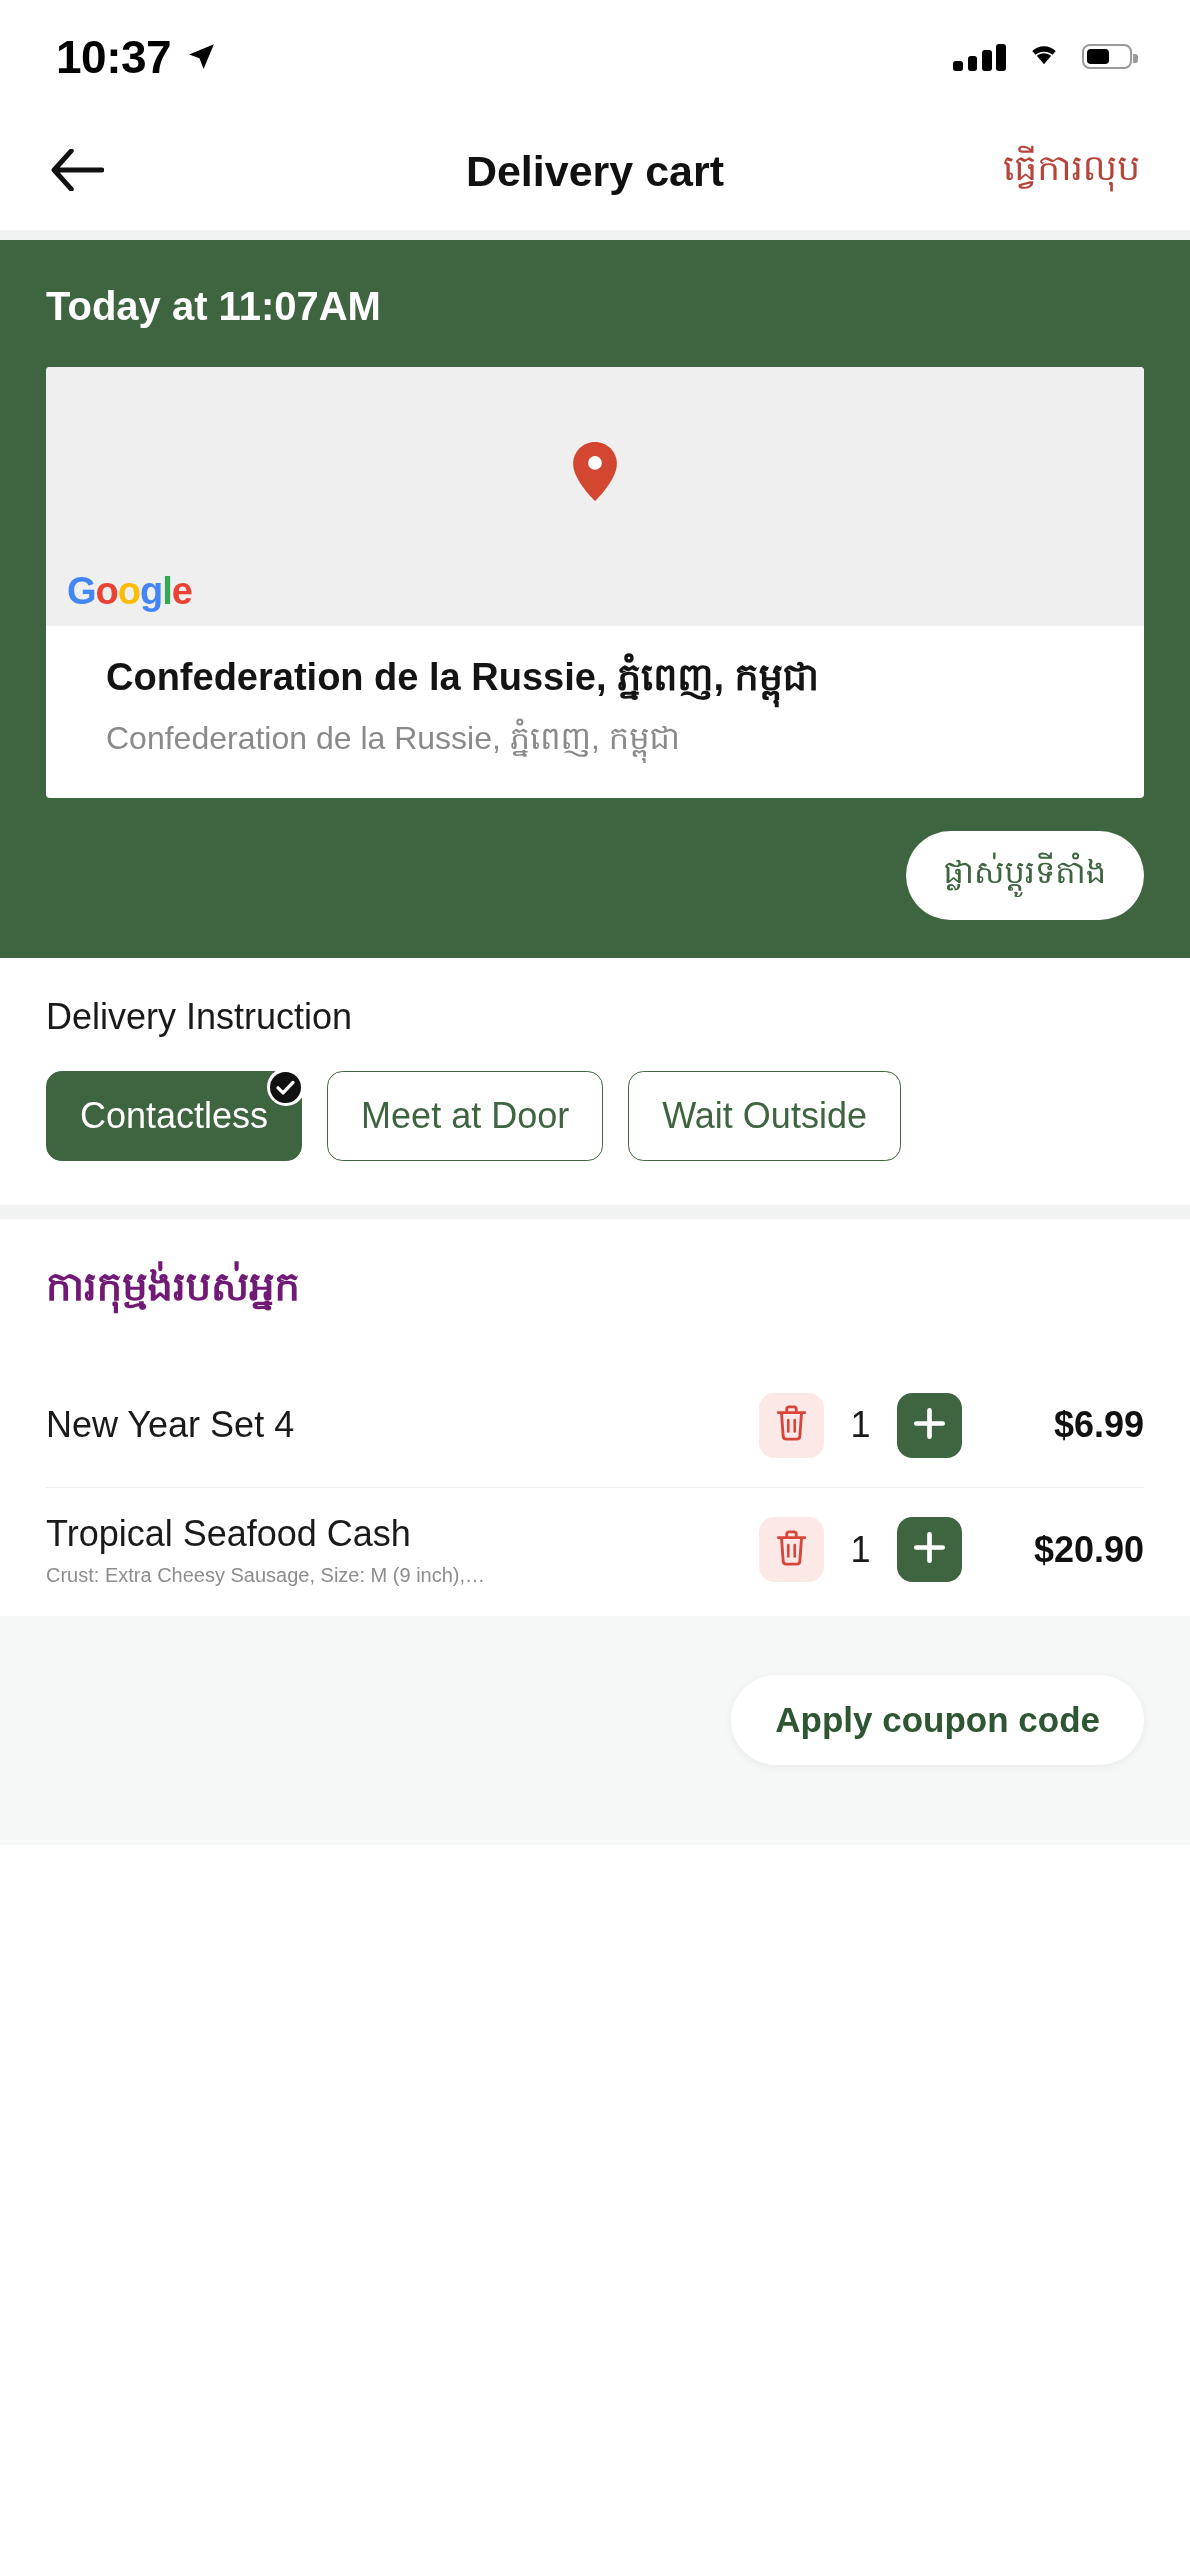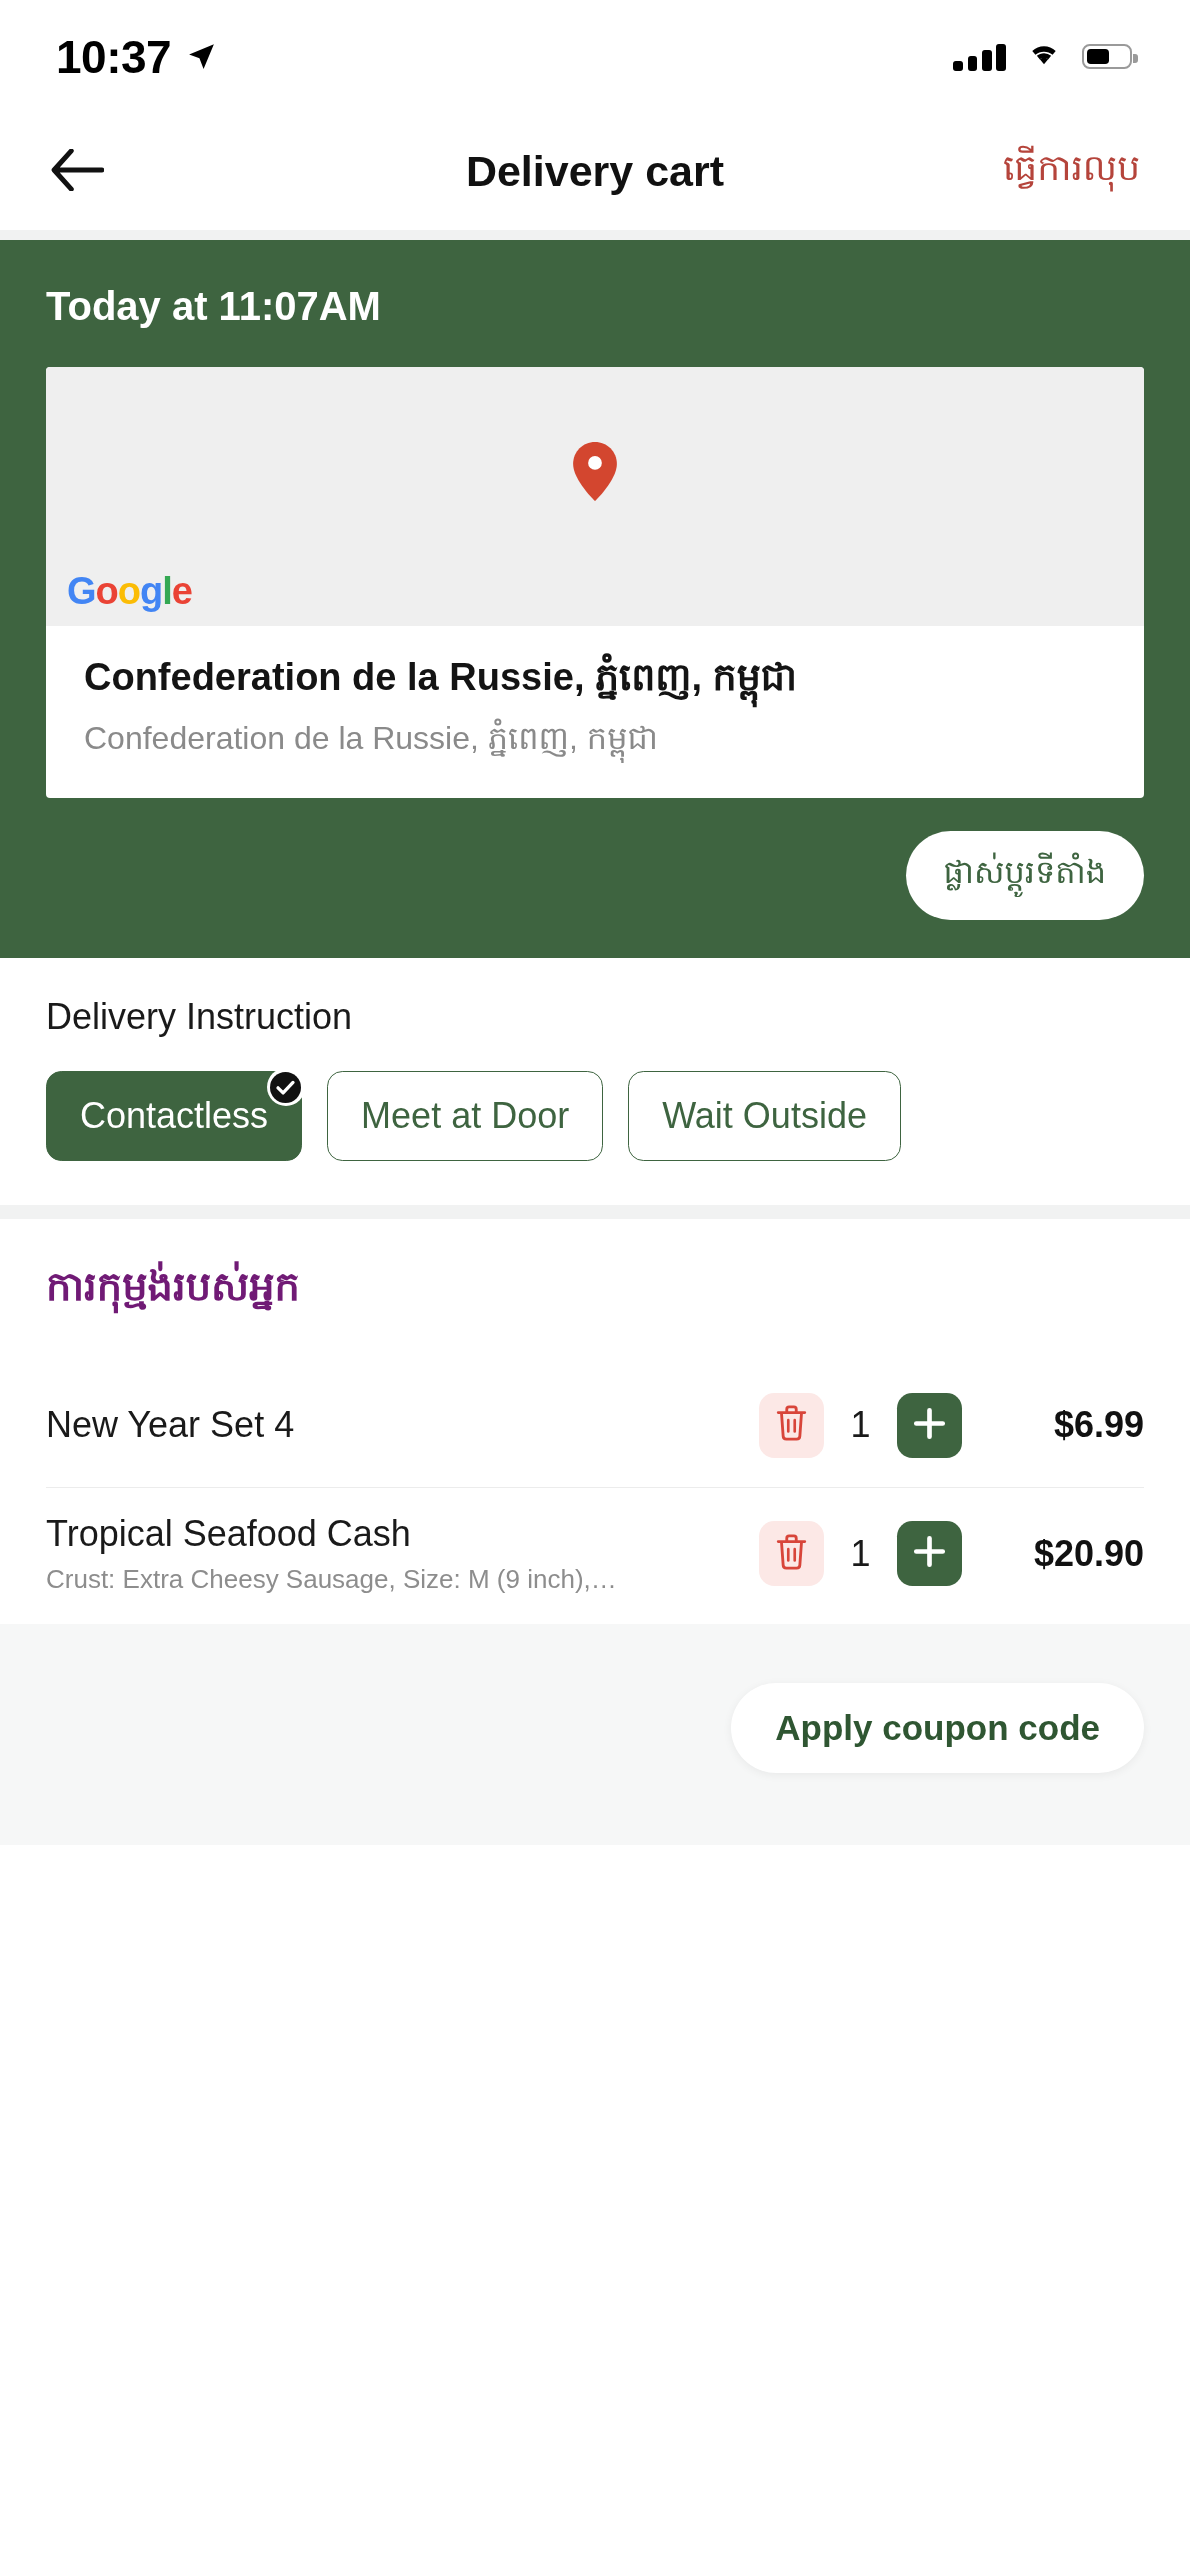--- a/index.html
+++ b/index.html
@@ -42,21 +42,21 @@
   .banner-l1 { font-size:40px; color:#EAF0EA; margin-bottom:7.7px; }
   .banner-l2 { font-size:40px; color:#fff; font-weight:700; margin-bottom:38px; }
   .map-card { background:#fff; border-radius:4px; overflow:hidden; }
   .map-area { height:259px; background:#EFEFEF; position:relative; }
   .pin { position:absolute; left:50%; top:75px; transform:translateX(-50%); }
   .g-logo { position:absolute; left:21px; bottom:15.3px; font-size:38px; font-weight:700;
             letter-spacing:-1px; line-height:1; }
   .g-logo b { font-weight:700; }
   .g1{color:#4285F4}.g2{color:#EA4335}.g3{color:#FBBC05}.g4{color:#4285F4}
   .g5{color:#34A853}.g6{color:#EA4335}
-  .addr-box { padding:27px 38px 33px; }
+  .addr-box { padding:27px 60px 33px; }
   .addr-main { font-size:38px; font-weight:700; color:#141414; margin-bottom:9.6px; }
   .addr-sub { font-size:32px; color:#8A8A8A; }
   .banner-actions { display:flex; justify-content:flex-end; margin-top:33px; }
   .chip-white { background:#fff; color:#3E6440; font-size:32px; border-radius:46px;
                 padding:21px 38px; cursor:pointer; }
 
   
   .instr { background:#fff; padding:38px 46px 44px; }
   .instr-title { font-size:36px; color:#1A1A1A; margin-bottom:33px; }
   .chips { display:flex; gap:25px; }
@@ -72,21 +72,21 @@
 
   .gap { height:13.4px; background:#F1F2F2; }
 
   
   .order { background:#fff; padding:42px 46px 0; }
   .order-title { font-size:40px; font-weight:700; color:#701a75; margin-bottom:48px; }
   .item { display:flex; align-items:center; padding:25px 0 29px; border-bottom:1.9px solid #ECECEC; }
   .item:last-child { border-bottom:none; }
   .item-info { flex:1; min-width:0; padding-right:19px; }
   .item-name { font-size:36px; color:#1A1A1A; }
-  .item-opts { font-size:26px; color:#8D8D8D; margin-top:9.6px; white-space:nowrap;
+  .item-opts { font-size:20px; color:#8D8D8D; margin-top:9.6px; white-space:nowrap;
                overflow:hidden; text-overflow:ellipsis; max-width:661px; }
   .item-ctrl { display:flex; align-items:center; gap:25px; }
   .btn-del { width:65px; height:65px; border-radius:15.3px; background:#FCE8E6;
              display:flex; align-items:center; justify-content:center; cursor:pointer; }
   .qty { font-size:36px; color:#1A1A1A; min-width:23px; text-align:center; }
   .btn-add { width:65px; height:65px; border-radius:15.3px; background:#3E6440;
              display:flex; align-items:center; justify-content:center; cursor:pointer; }
   .item-price { font-size:36px; font-weight:700; color:#111; min-width:182px; text-align:right; }
 
   

